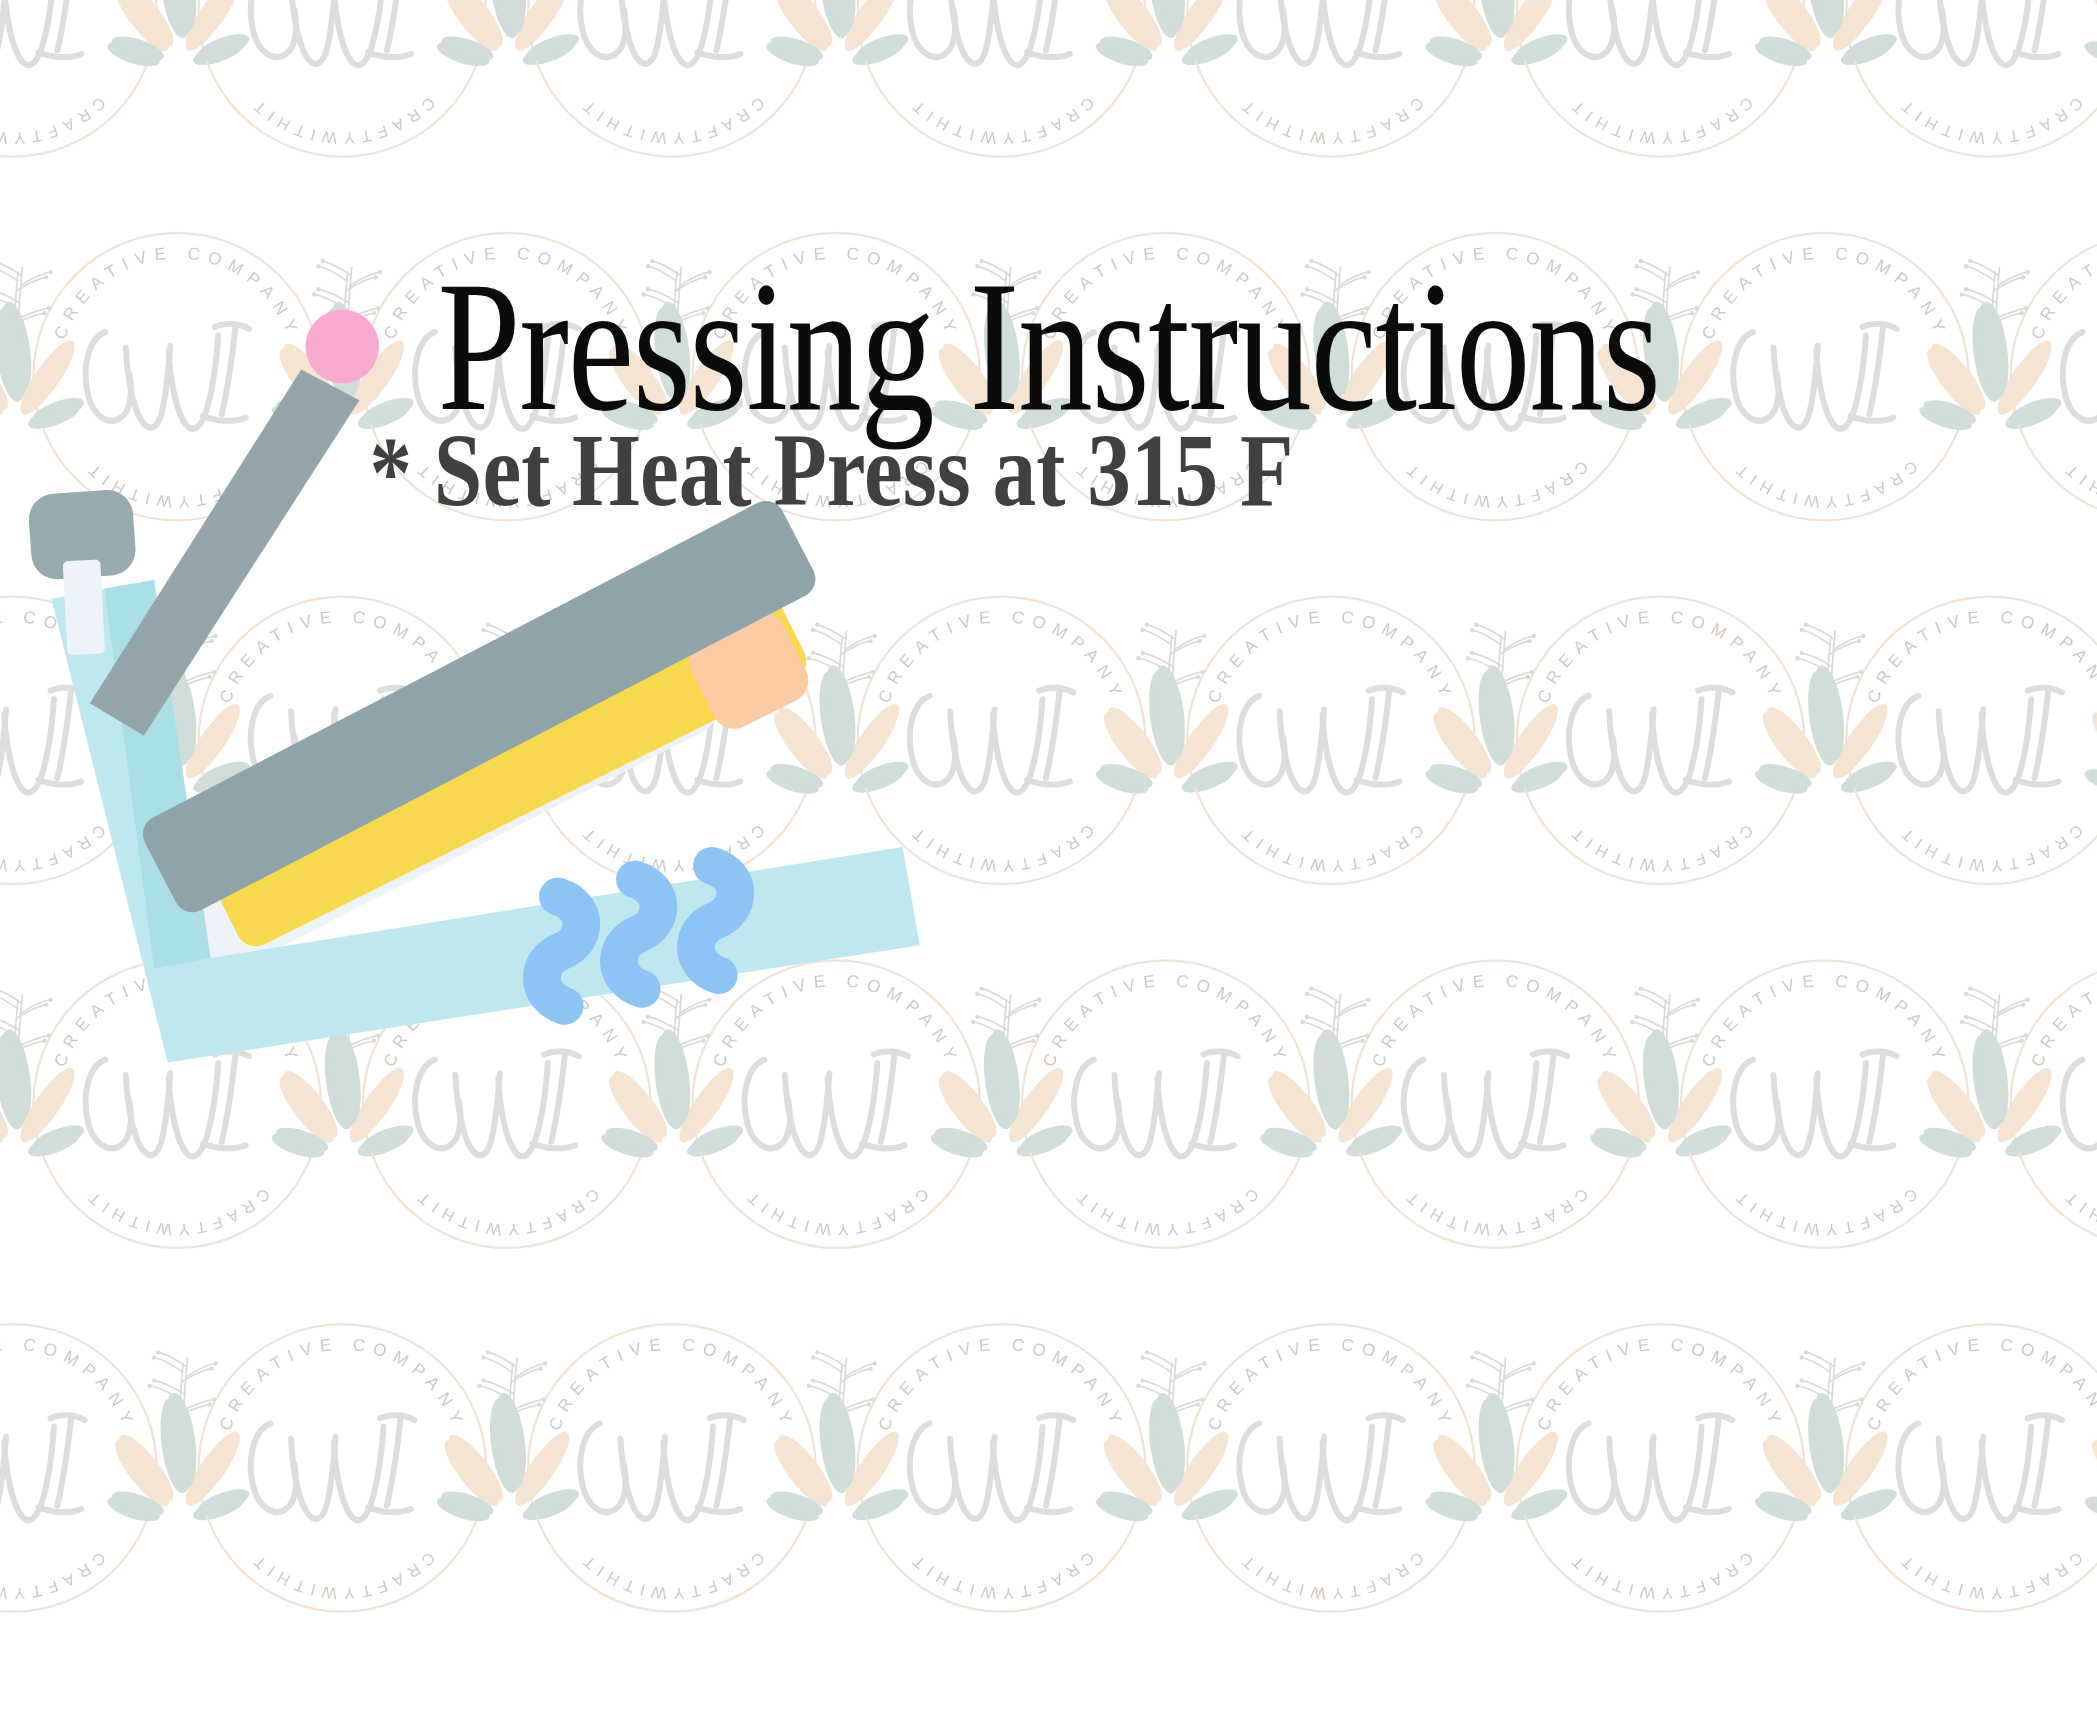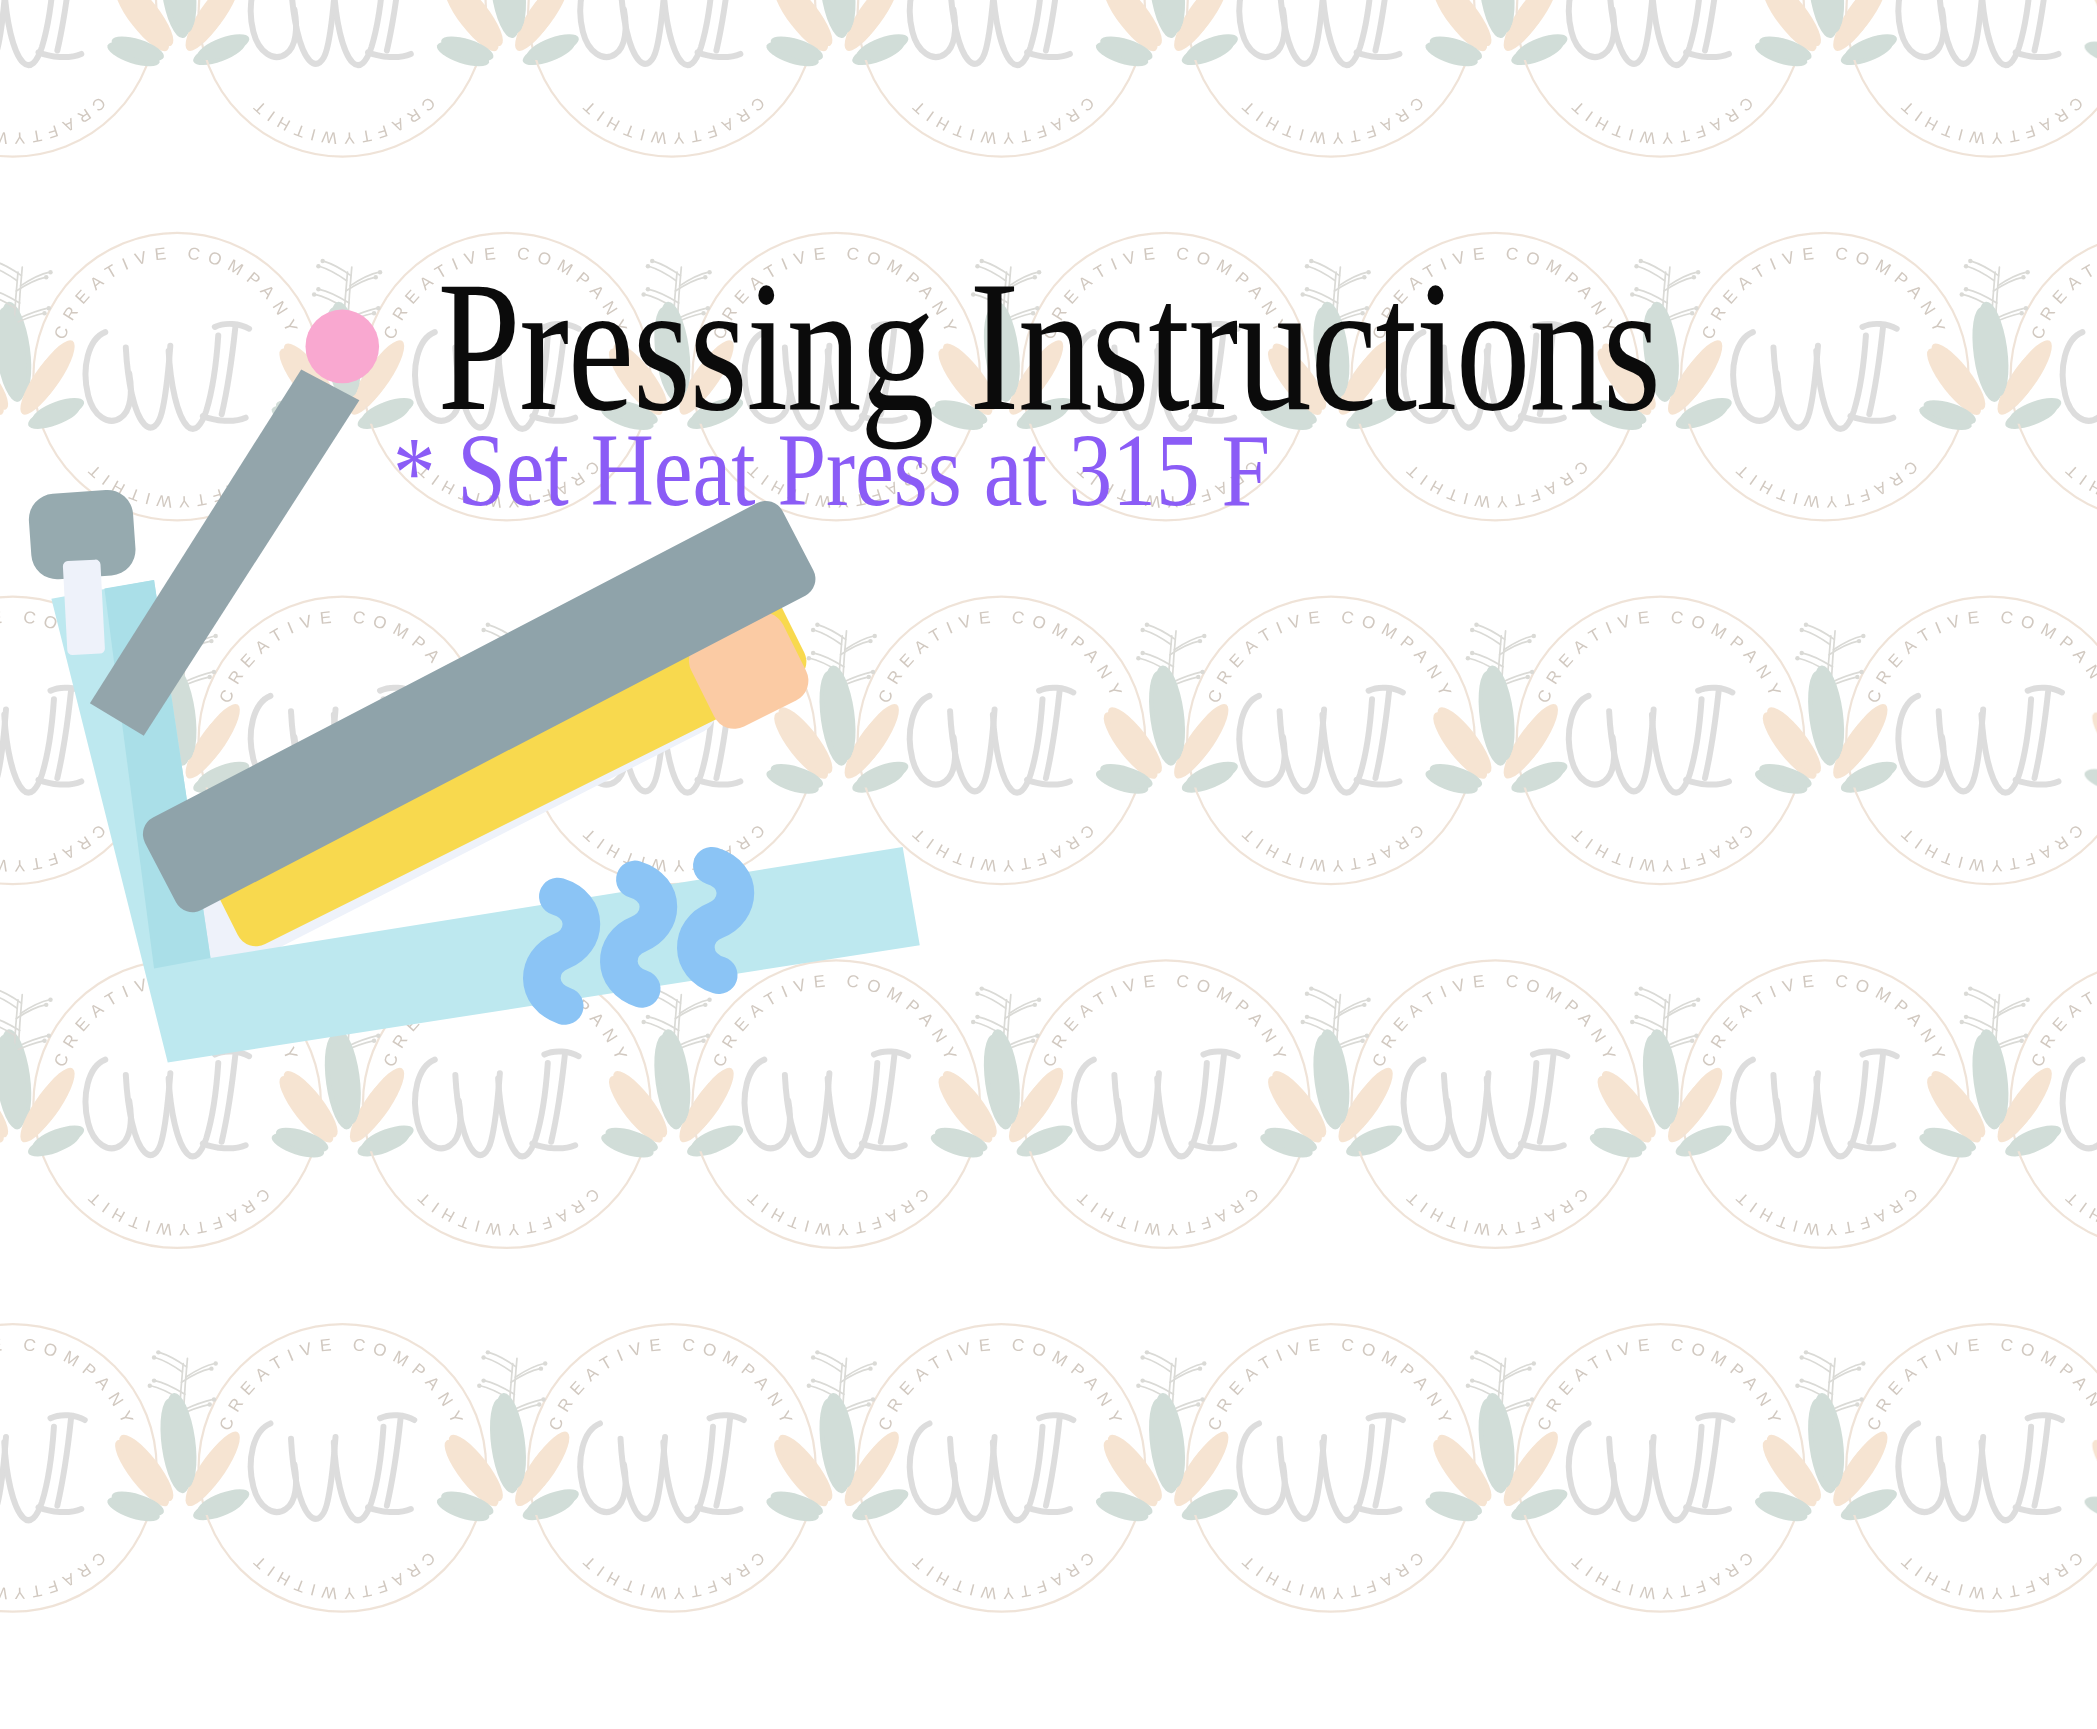--- a/index.html
+++ b/index.html
@@ -74,23 +74,23 @@
     letter-spacing: -1.7px;
     transform: scaleX(0.80);
     transform-origin: 50% 0%;
     white-space: nowrap;
   }
 
   .instruction-row {
     position: absolute;
     width: 1663px;
     text-align: center;
-    color: #8b5cf6;
-    font-family: "Liberation Serif", serif;
-    font-weight: 400;
+    color: #404040;
+    font-family: "Liberation Serif", serif;
+    font-weight: 700;
     white-space: nowrap;
   }
   .instruction-line {
     display: block;
     transform: scaleX(0.84);
     transform-origin: 50% 50%;
     font-size: 104px;
     line-height: 1.30;
   }
   .bullet-star {

